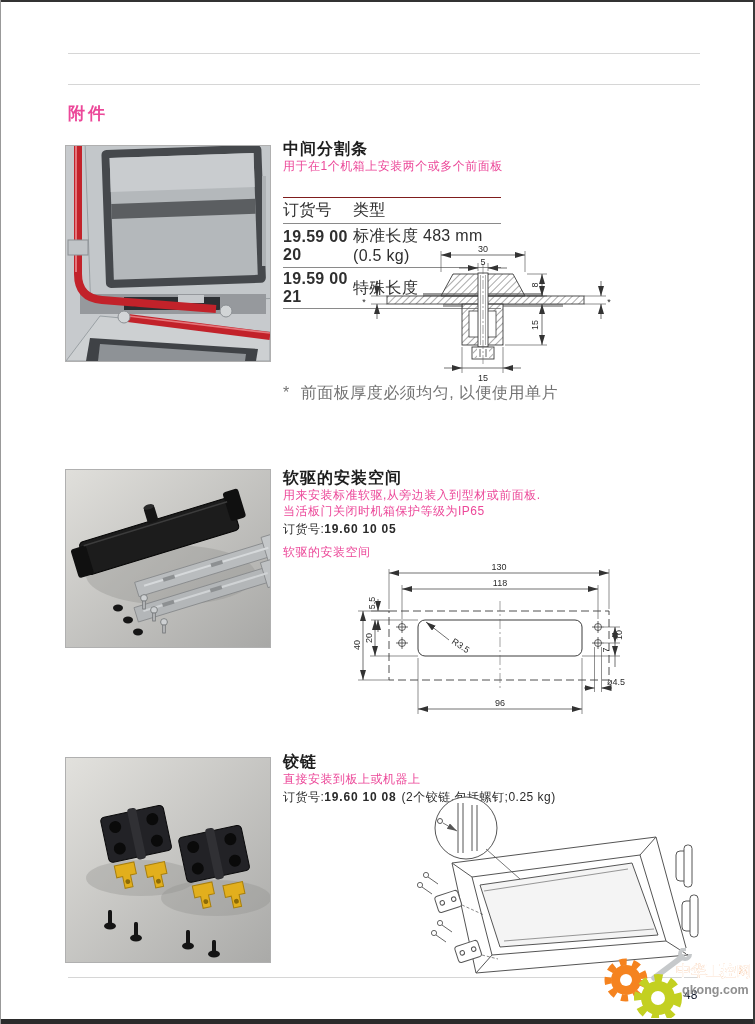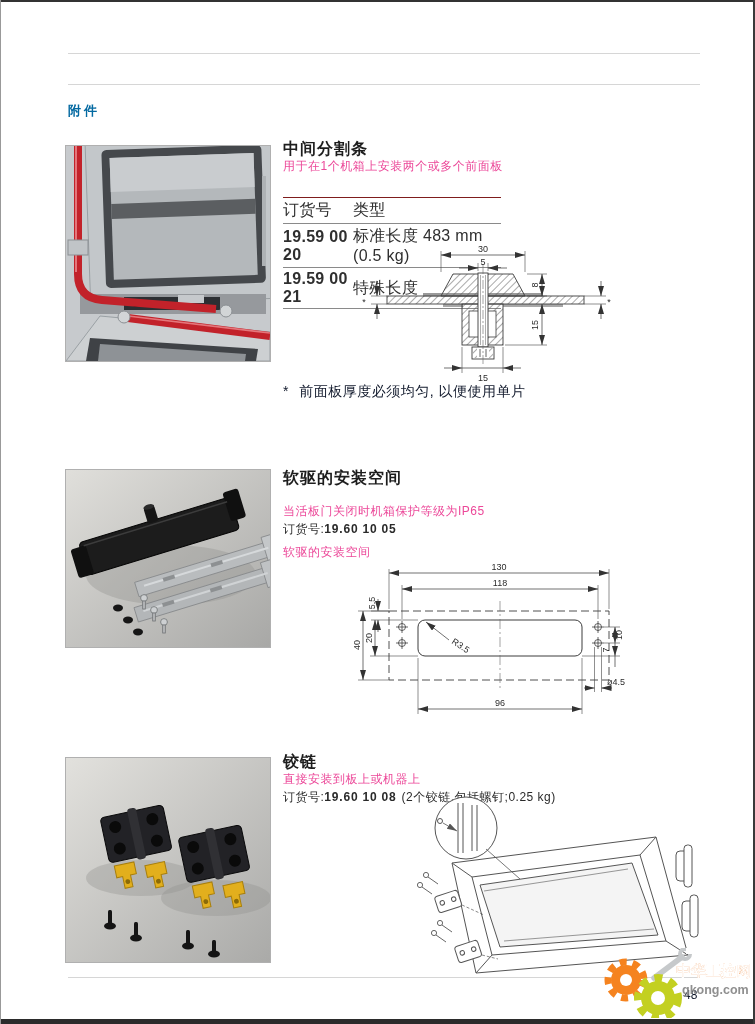--- a/index.html
+++ b/index.html
@@ -7,34 +7,34 @@
         font-family:"Liberation Sans",sans-serif;color:#2a2a2a;}
   .abs{position:absolute;}
   
   .edge-top{left:0;top:0;width:755px;height:2px;background:#333;}
   .edge-bottom{left:0;top:1019px;width:755px;height:5px;background:#2b2b2b;}
   .edge-right{left:753px;top:0;width:2px;height:1024px;background:#3a3a3a;}
   .edge-left{left:0;top:0;width:1px;height:1024px;background:#999;}
   .hr{height:1px;background:#d6d6d6;}
   .brand{left:400px;top:56px;width:300px;text-align:right;font-size:18px;font-weight:bold;
          letter-spacing:1.5px;color:#1d1d1d;}
-  .h-acc{left:68px;top:102px;font-size:13px;font-weight:bold;letter-spacing:3px;color:#0369a1;}
+  .h-acc{left:68px;top:102px;font-size:17px;font-weight:bold;letter-spacing:3px;color:#ec4899;}
   .sec-title{font-size:16px;font-weight:bold;letter-spacing:1px;color:#1d1d1d;}
   .sec-text{font-size:12px;color:#ec4899;letter-spacing:0.5px;}
   .photo{border:1px solid #b0b0b0;box-sizing:border-box;background:#c9ccce;}
   table.orders{border-collapse:collapse;width:218px;border-top:1px solid #7f1d1d;
                font-size:16px;color:#2f2f2f;}
   table.orders td{border-bottom:1px solid #8a8a8a;padding:2px 0 2px 0;height:12px;
                   letter-spacing:0.3px;vertical-align:middle;}
   table.orders td.c1{width:70px;}
   .bold{font-weight:bold;}
   .order-line{font-size:12px;letter-spacing:0.5px;}
   .order-line .num{font-weight:bold;letter-spacing:0.8px;}
   .order-line .sfx{margin-left:5px;}
-  .footnote{font-size:14px;letter-spacing:0.5px;color:#0f172a;}
+  .footnote{font-size:16px;letter-spacing:0.5px;color:#737373;}
   .pagenum{left:684px;top:988px;font-size:12px;color:#0f172a;}
   svg text{font-family:"Liberation Sans",sans-serif;}
   .dimtxt{font-size:9px;fill:#2b2b2b;}
 </style>
 </head>
 <body>
 
 <div class="page">
 
   <div class="abs edge-top"></div>
@@ -218,20 +218,21 @@
       </g>
       <g fill="#161616">
         <ellipse cx="52" cy="138" rx="5" ry="3.4"></ellipse>
           <ellipse cx="62" cy="150" rx="5" ry="3.4"></ellipse>
         <ellipse cx="72" cy="162" rx="5" ry="3.4"></ellipse>
       </g>
     </svg>
   </div>
 
   <div class="abs sec-title" style="left:283px;top:468px;">软驱的安装空间</div>
+  <div class="abs sec-text" style="left:283px;top:487px;">用来安装标准软驱,从旁边装入到型材或前面板.</div>
   <div class="abs sec-text" style="left:283px;top:503px;">当活板门关闭时机箱保护等级为IP65</div>
   <div class="abs order-line" style="left:283px;top:521px;">
     <span>订货号:</span><span class="num">19.60 10 05</span>
   </div>
   <div class="abs sec-text" style="left:283px;top:544px;">软驱的安装空间</div>
 
   <svg class="abs" style="left:350px;top:557px;" width="355" height="172" viewBox="0 0 355 172">
     <defs>
       <marker id="m2" markerWidth="10" markerHeight="7" refX="10" refY="3" orient="auto-start-reverse" markerUnits="userSpaceOnUse">
         <path d="M0,0 L10,3 L0,6 Z" fill="#333"></path>

